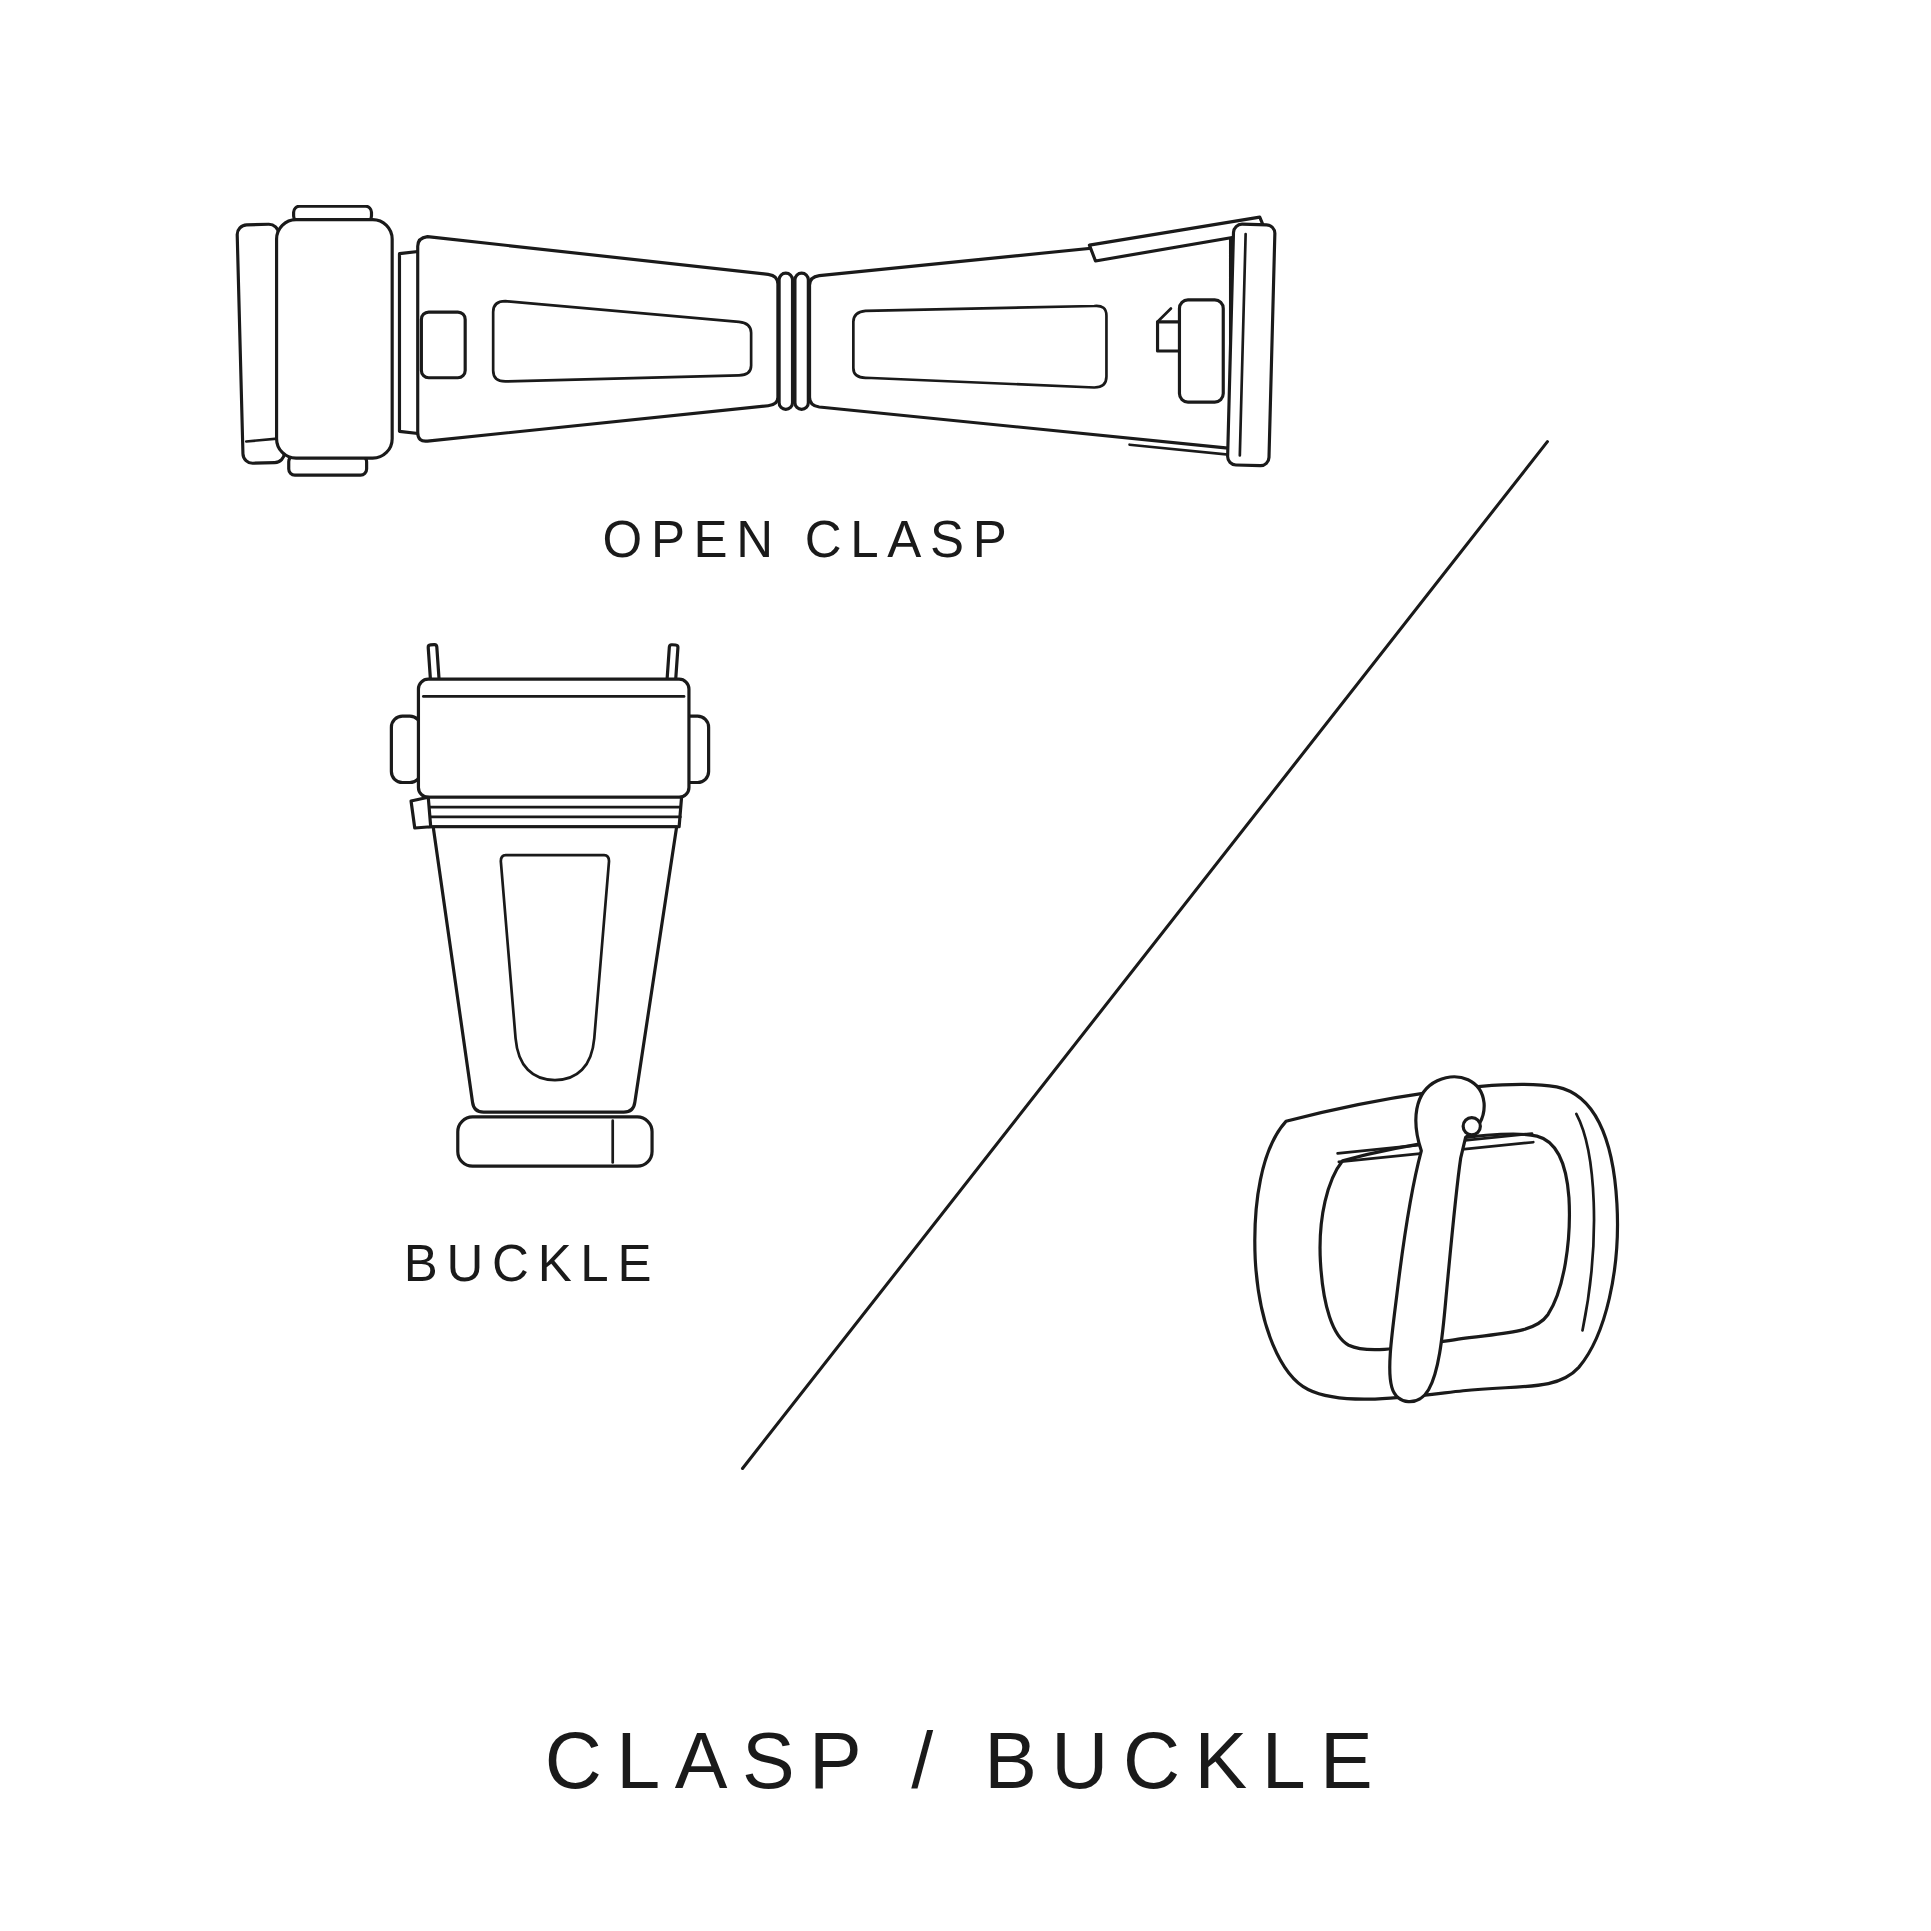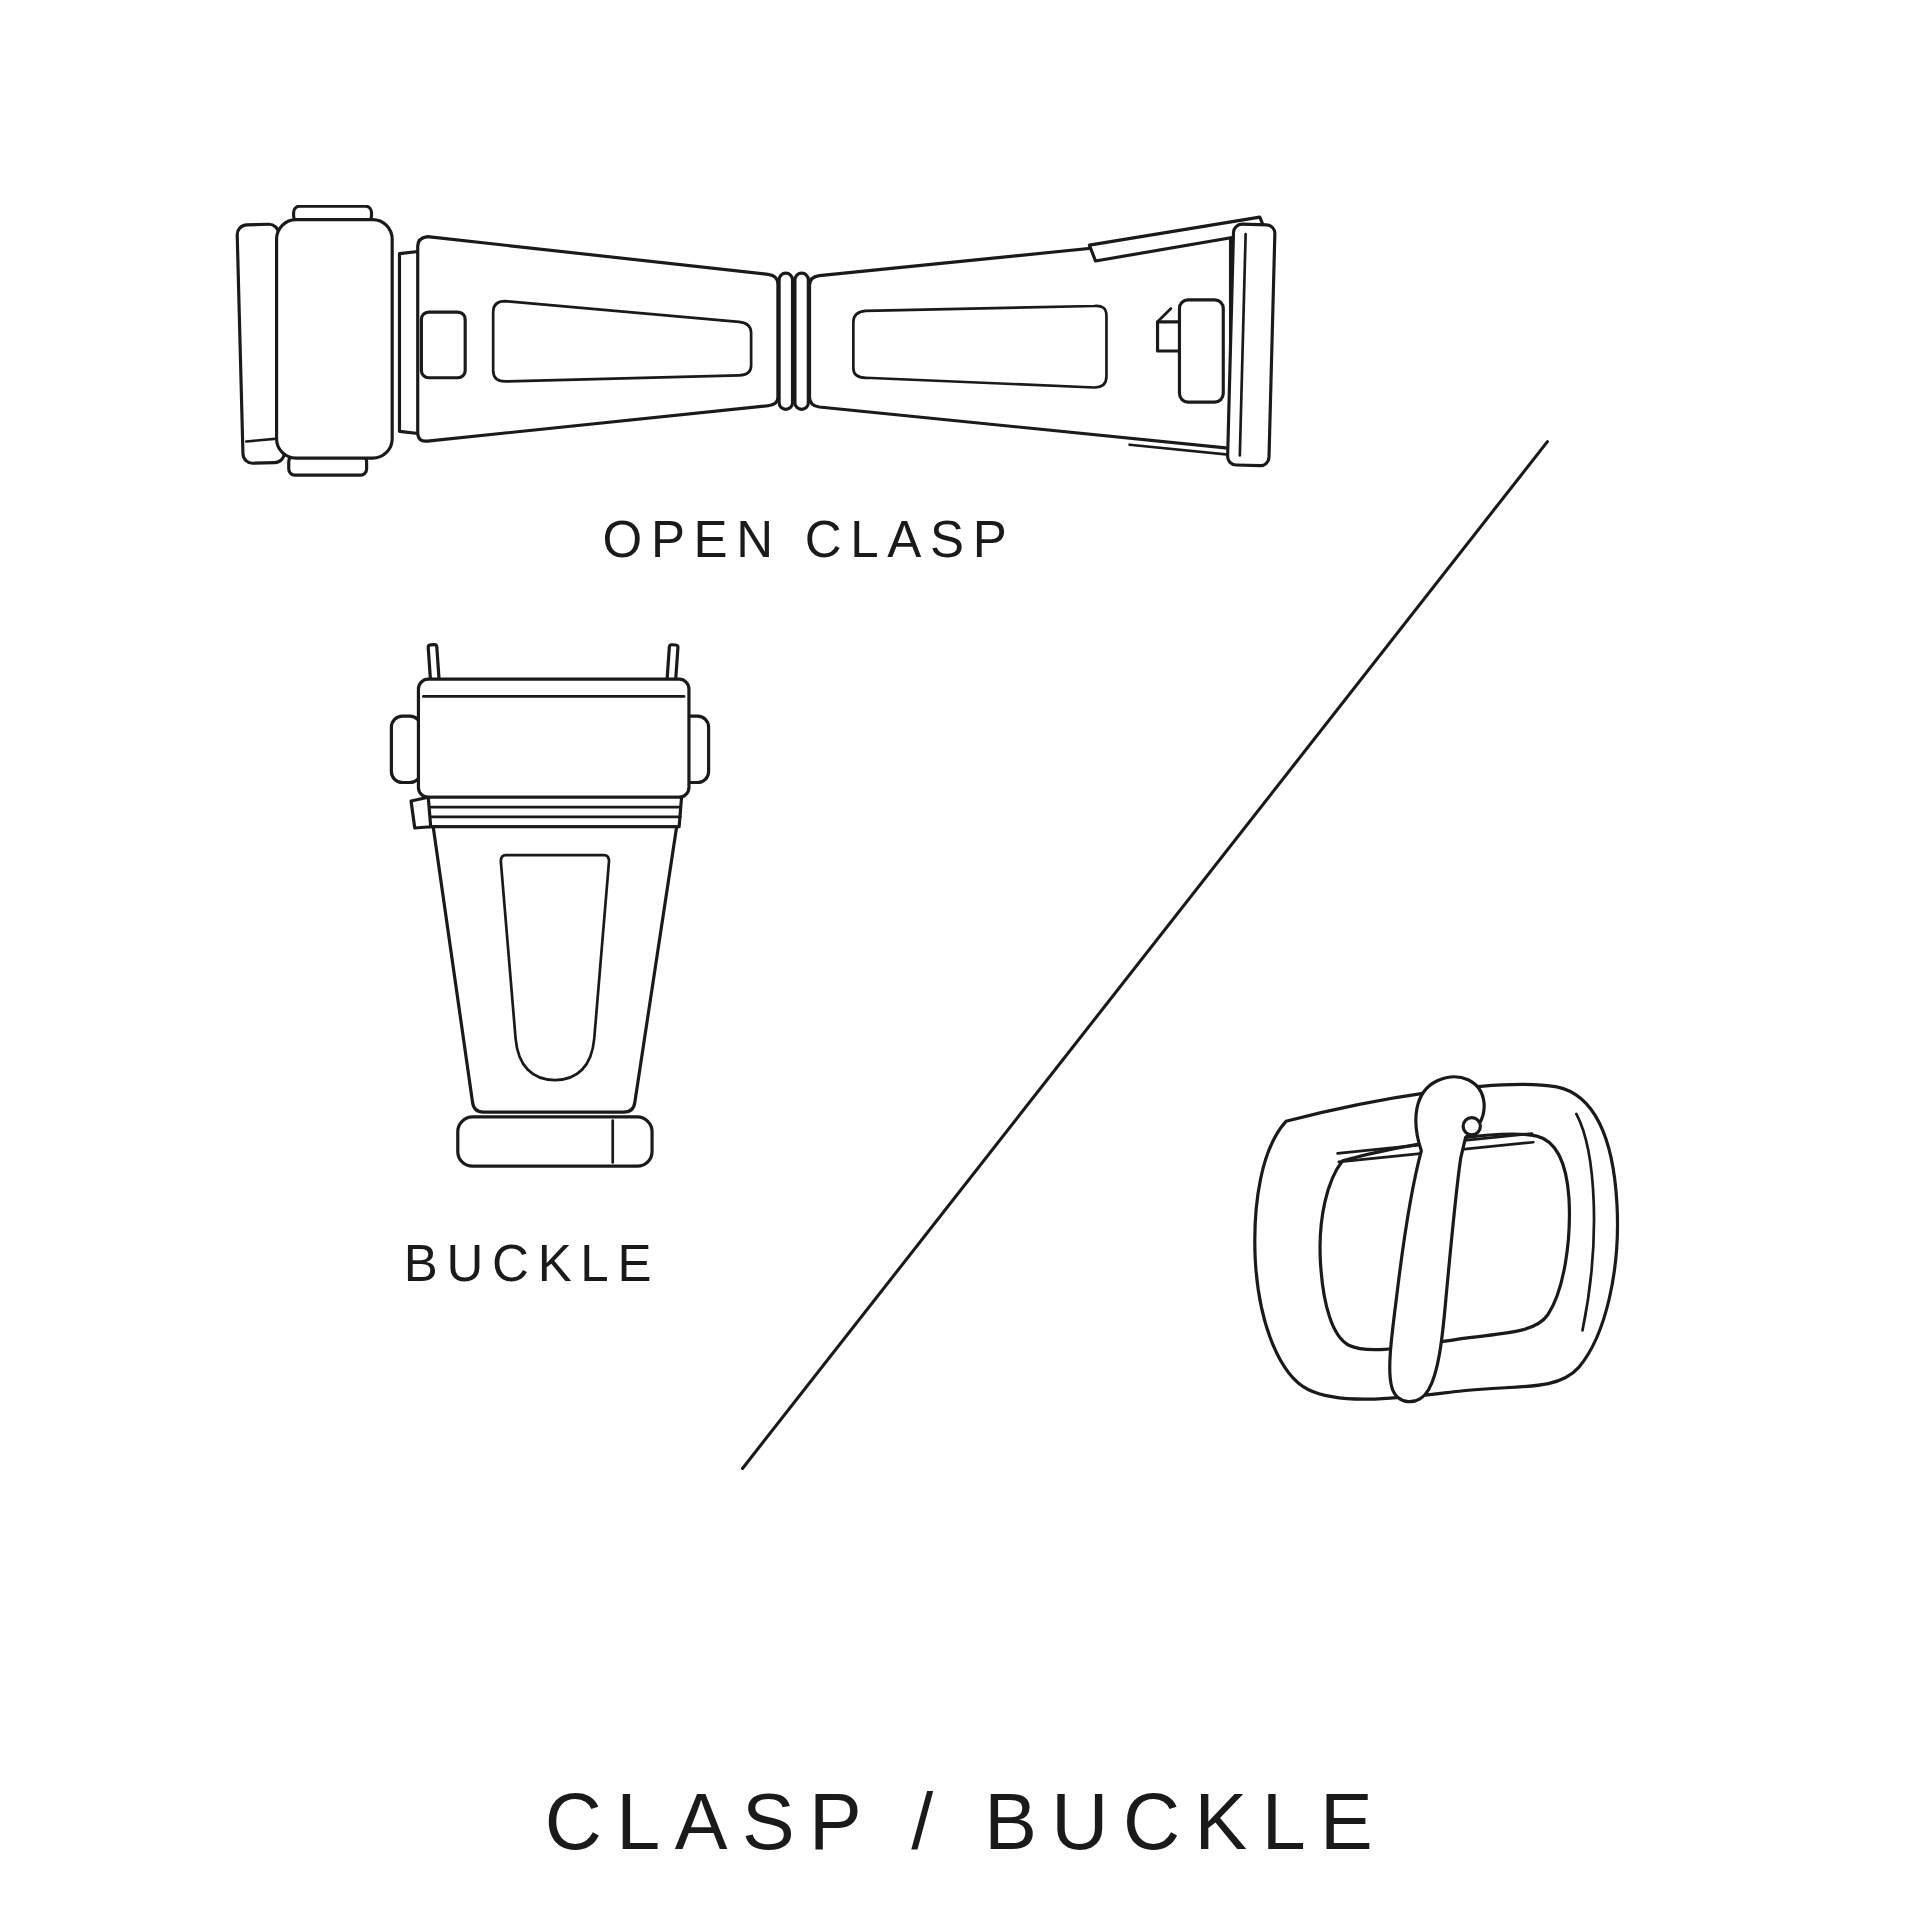--- a/index.html
+++ b/index.html
@@ -141,16 +141,16 @@
         <path class="n thin" d="M 94,74 L 252,58"></path>
         <path class="n thin" d="M 95,81 L 253,65"></path>
       </g>
 
       <path class="s" d="M 162,72 C 154,48 156,24 175,15 C 193,7 211,15 213,33 C 214,46 207,55 198,61 L 194,78 C 190,105 186,150 182,192 C 179,226 176,252 168,266 C 160,280 142,279 138,264 C 134,250 138,222 142,190 C 148,140 155,98 162,72 Z"></path>
 
       <circle class="s" cx="203" cy="52" r="7"></circle>
     </svg>
   </div>
 
-  <div class="abs big-title" style="left:966px;top:1776px;">CLASP / BUCKLE</div>
+  <div class="abs big-title" style="left:966px;top:1715px;">CLASP / BUCKLE</div>
 
 </div>
 
 
 </body></html>

